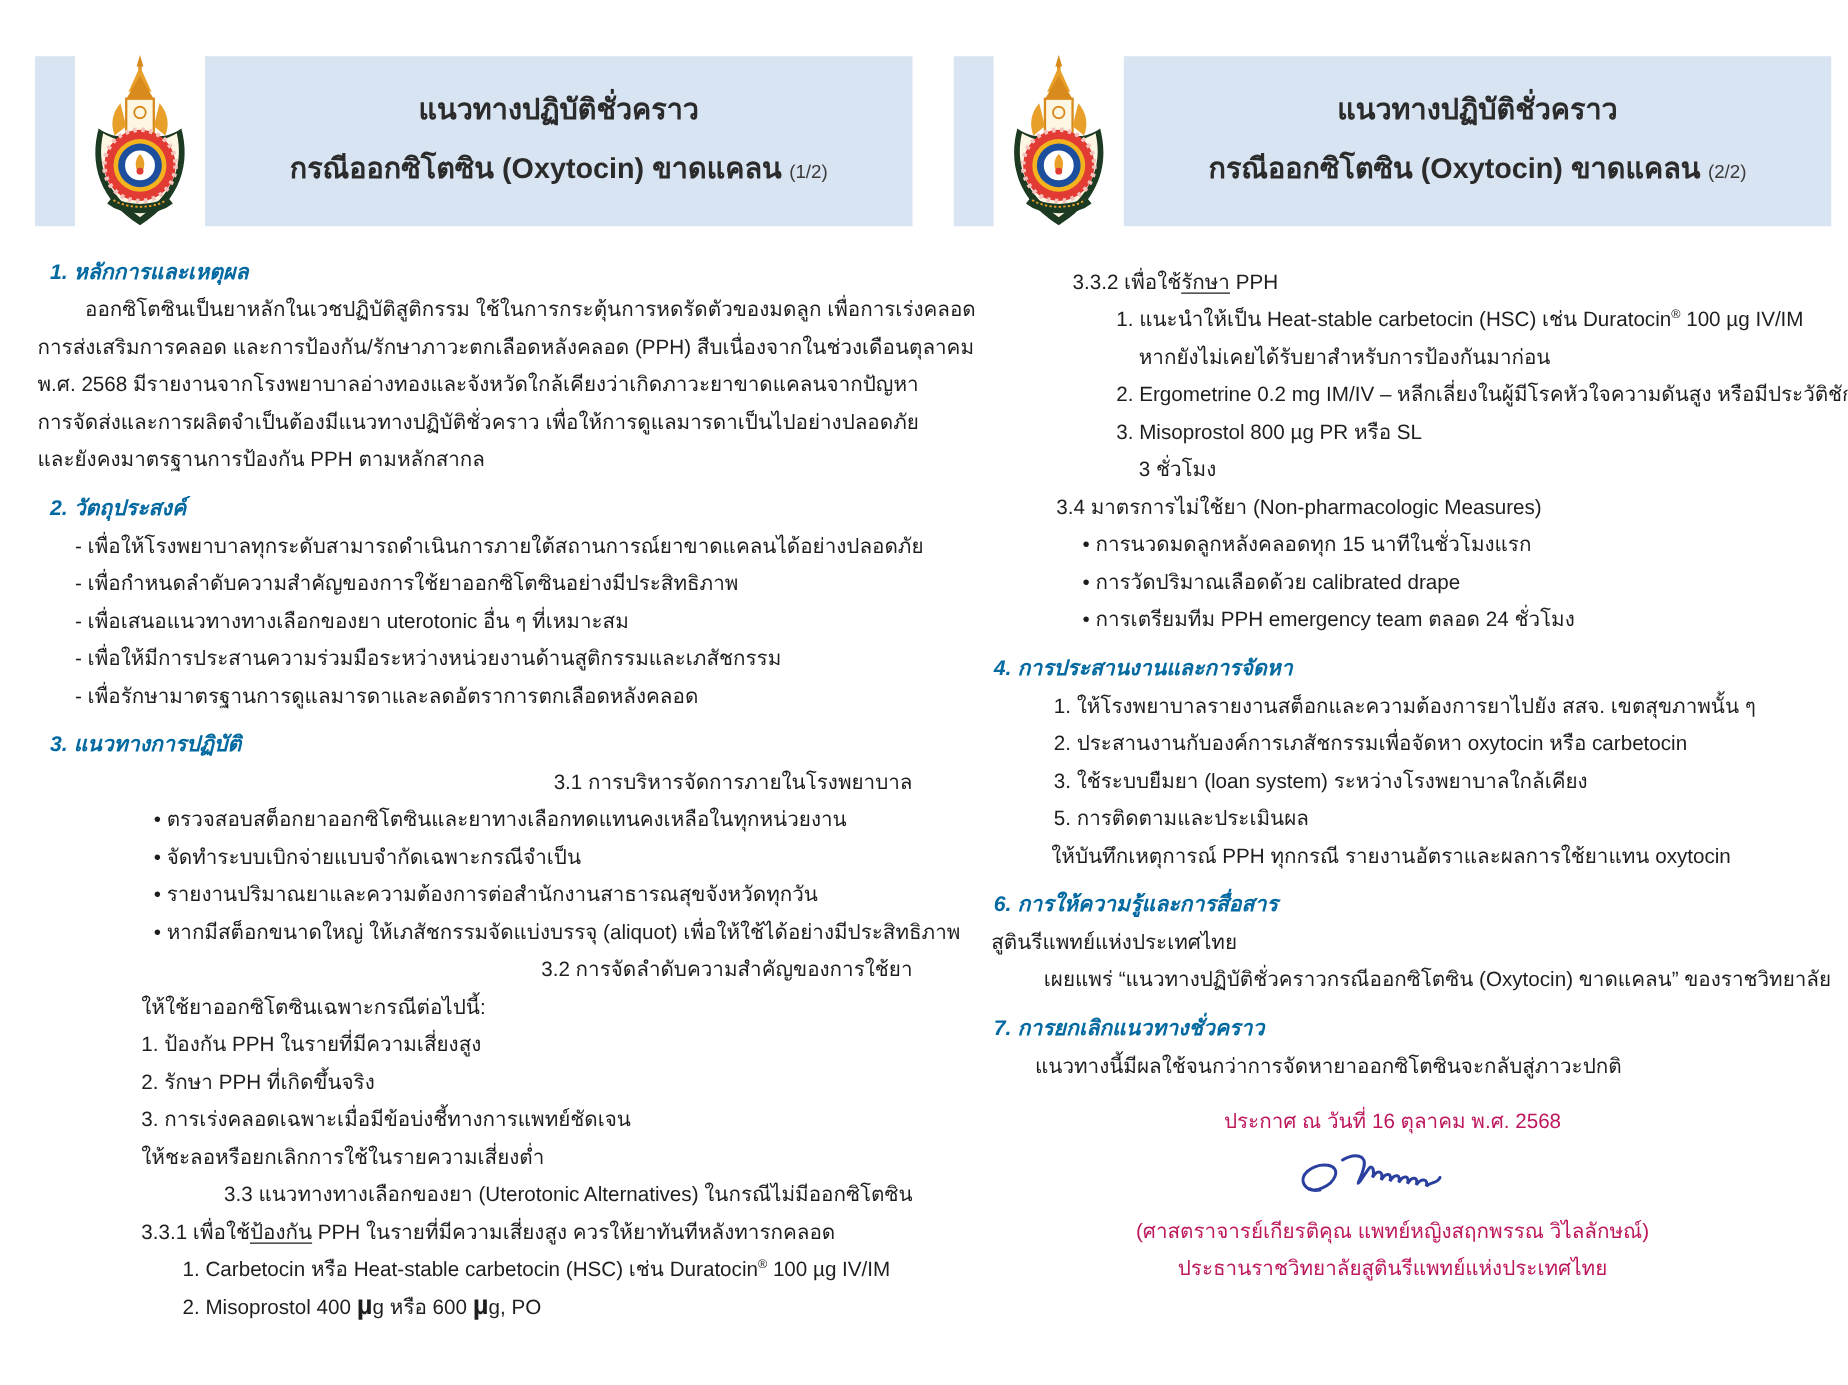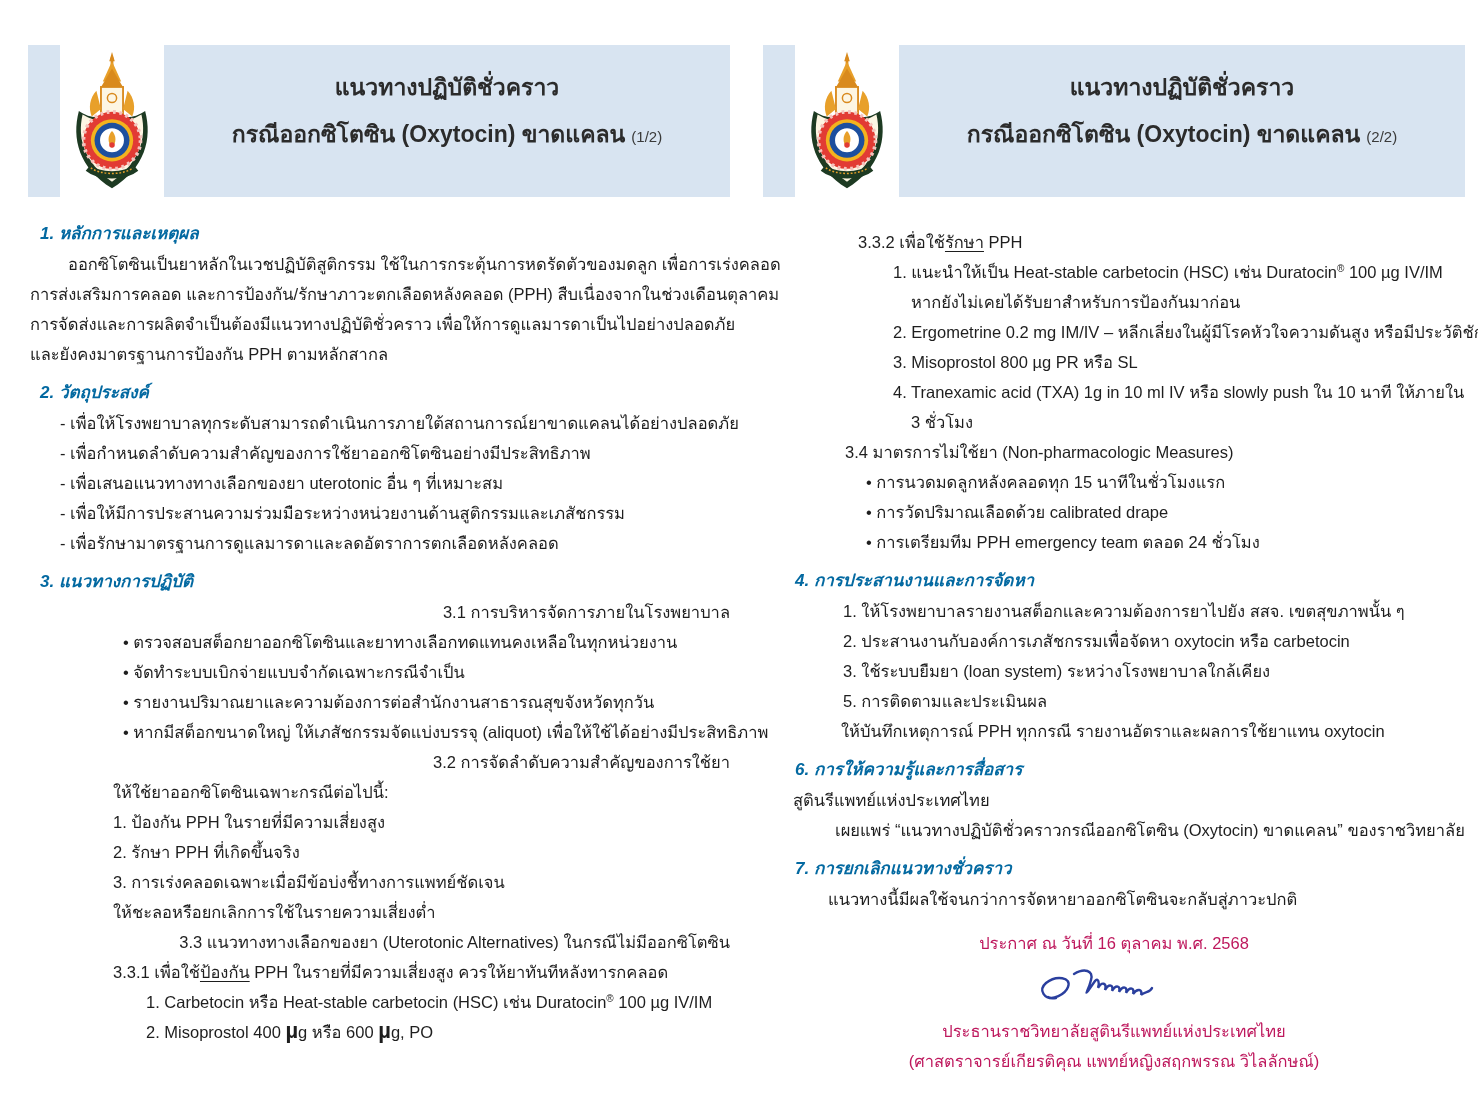--- a/index.html
+++ b/index.html
@@ -5,21 +5,21 @@
   html,body{margin:0;padding:0;}
   body{
     width:1478px;height:1108px;position:relative;background:#ffffff;
     font-family:"Liberation Sans",sans-serif;color:#222;
     -webkit-font-smoothing:antialiased;overflow:hidden;
   }
   .page{position:absolute;top:45px;width:702px;}
   .page-left{left:28px;}
   .page-right{left:763px;}
 
-  .hdr{display:flex;height:152px;}
+  .hdr{display:flex;height:136px;}
   .hdr-strip{width:32px;background:#d8e4f1;}
   .hdr-logo-zone{width:104px;background:#ffffff;display:flex;align-items:center;justify-content:center;}
   .hdr-titlebox{flex:1;background:#d8e4f1;text-align:center;padding-top:27px;box-sizing:border-box;}
   .hdr-title1{font-size:23px;font-weight:bold;color:#2b2b2b;line-height:30px;}
   .hdr-title2{font-size:23px;font-weight:bold;color:#2b2b2b;line-height:30px;margin-top:17px;}
   .hdr-pageno{font-size:15px;font-weight:normal;color:#3a3a3a;margin-left:6px;}
 
   .content{margin-top:22px;}
   .content-r{margin-top:30px;}
   .ln{font-size:16.5px;line-height:30px;color:#1e1e1e;white-space:nowrap;}
@@ -82,20 +82,21 @@
     <div class="hdr-titlebox">
       <div class="hdr-title1">แนวทางปฏิบัติชั่วคราว</div>
       <div class="hdr-title2"><span>กรณีออกซิโตซิน (Oxytocin) ขาดแคลน</span><span class="hdr-pageno">(1/2)</span></div>
     </div>
   </div>
 
   <div class="content">
     <div class="sec-h">1. หลักการและเหตุผล</div>
     <div class="ln pl40">ออกซิโตซินเป็นยาหลักในเวชปฏิบัติสูติกรรม ใช้ในการกระตุ้นการหดรัดตัวของมดลูก เพื่อการเร่งคลอด</div>
     <div class="ln pl2">การส่งเสริมการคลอด และการป้องกัน/รักษาภาวะตกเลือดหลังคลอด (PPH) สืบเนื่องจากในช่วงเดือนตุลาคม</div>
+    <div class="ln pl2">พ.ศ. 2568 มีรายงานจากโรงพยาบาลอ่างทองและจังหวัดใกล้เคียงว่าเกิดภาวะยาขาดแคลนจากปัญหา</div>
     <div class="ln pl2">การจัดส่งและการผลิตจำเป็นต้องมีแนวทางปฏิบัติชั่วคราว เพื่อให้การดูแลมารดาเป็นไปอย่างปลอดภัย</div>
     <div class="ln pl2">และยังคงมาตรฐานการป้องกัน PPH ตามหลักสากล</div>
 
     <div class="sec-h mt">2. วัตถุประสงค์</div>
     <div class="ln pl32">- เพื่อให้โรงพยาบาลทุกระดับสามารถดำเนินการภายใต้สถานการณ์ยาขาดแคลนได้อย่างปลอดภัย</div>
     <div class="ln pl32">- เพื่อกำหนดลำดับความสำคัญของการใช้ยาออกซิโตซินอย่างมีประสิทธิภาพ</div>
     <div class="ln pl32">- เพื่อเสนอแนวทางทางเลือกของยา uterotonic อื่น ๆ ที่เหมาะสม</div>
     <div class="ln pl32">- เพื่อให้มีการประสานความร่วมมือระหว่างหน่วยงานด้านสูติกรรมและเภสัชกรรม</div>
     <div class="ln pl32">- เพื่อรักษามาตรฐานการดูแลมารดาและลดอัตราการตกเลือดหลังคลอด</div>
 
@@ -150,21 +151,20 @@
       <div class="hdr-title2"><span>กรณีออกซิโตซิน (Oxytocin) ขาดแคลน</span><span class="hdr-pageno">(2/2)</span></div>
     </div>
   </div>
 
   <div class="content-r">
     <div class="ln pl95"><span>3.3.2 เพื่อใช้</span><span class="u">รักษา</span><span> PPH</span></div>
     <div class="ln pl130"><span>1. แนะนำให้เป็น Heat-stable carbetocin (HSC) เช่น Duratocin</span><span class="sup">®</span><span> 100 µg IV/IM</span></div>
     <div class="ln pl148">หากยังไม่เคยได้รับยาสำหรับการป้องกันมาก่อน</div>
     <div class="ln pl130">2. Ergometrine 0.2 mg IM/IV – หลีกเลี่ยงในผู้มีโรคหัวใจความดันสูง หรือมีประวัติชัก</div>
     <div class="ln pl130">3. Misoprostol 800 µg PR หรือ SL</div>
-    <div class="ln pl130">4. Tranexamic acid (TXA) 1g in 10 ml IV หรือ slowly push ใน 10 นาที ให้ภายใน</div>
     <div class="ln pl148">3 ชั่วโมง</div>
 
     <div class="ln pl82">3.4 มาตรการไม่ใช้ยา (Non-pharmacologic Measures)</div>
     <div class="ln pl103">• การนวดมดลูกหลังคลอดทุก 15 นาทีในชั่วโมงแรก</div>
     <div class="ln pl103">• การวัดปริมาณเลือดด้วย calibrated drape</div>
     <div class="ln pl103">• การเตรียมทีม PPH emergency team ตลอด 24 ชั่วโมง</div>
 
     <div class="sec-h mt" style="padding-left:32px;">4. การประสานงานและการจัดหา</div>
     <div class="ln pl80">1. ให้โรงพยาบาลรายงานสต็อกและความต้องการยาไปยัง สสจ. เขตสุขภาพนั้น ๆ</div>
     <div class="ln pl80">2. ประสานงานกับองค์การเภสัชกรรมเพื่อจัดหา oxytocin หรือ carbetocin</div>
@@ -181,17 +181,17 @@
 
     <div class="footer">
       <div class="foot-ln">ประกาศ ณ วันที่ 16 ตุลาคม พ.ศ. 2568</div>
       <svg class="sig" width="160" height="56" viewBox="0 0 160 56">
         <path d="M22 38 C10 40 4 30 12 23 C22 15 38 17 34 27 C31 35 18 40 14 37
                  M40 14 C50 8 60 10 57 20 C55 29 50 36 54 31 L61 21
                  C64 17 66 23 64 28 C68 21 73 23 71 30 C75 23 80 25 78 31
                  C82 24 87 26 85 32 C89 25 94 27 92 33 C96 26 101 28 99 34
                  C103 28 109 29 107 35 C111 31 116 33 118 28" fill="none" stroke="#2a3f9e" stroke-width="2.4" stroke-linecap="round"></path>
       </svg>
+      <div class="foot-ln">(ศาสตราจารย์เกียรติคุณ แพทย์หญิงสฤกพรรณ วิไลลักษณ์)</div>
       <div class="foot-ln">ประธานราชวิทยาลัยสูตินรีแพทย์แห่งประเทศไทย</div>
-      <div class="foot-ln">(ศาสตราจารย์เกียรติคุณ แพทย์หญิงสฤกพรรณ วิไลลักษณ์)</div>
     </div>
   </div>
 </div>
 
 </body></html>

